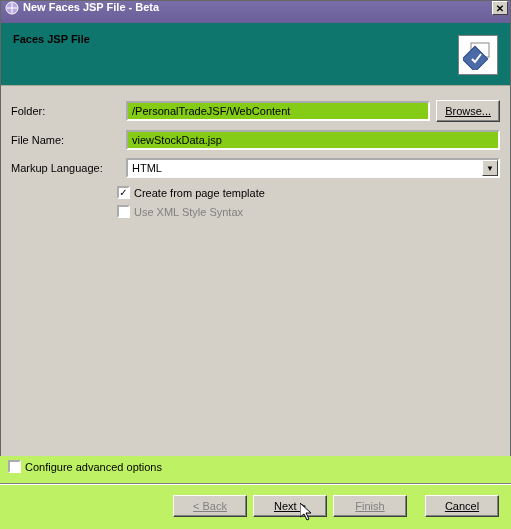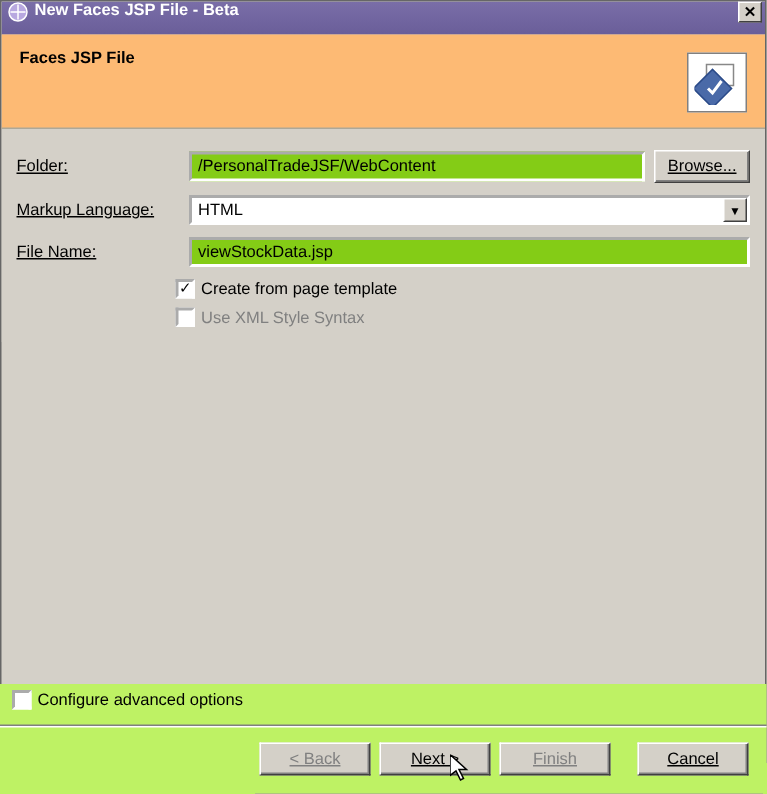--- a/index.html
+++ b/index.html
@@ -29,21 +29,21 @@
   .close-btn {
     width: 16px; height: 14px;
     background:#d4d0c8;
     border:1px solid #fff;
     border-right-color:#404040;border-bottom-color:#404040;
     display:flex;align-items:center;justify-content:center;
     font-family:Arial;font-size:10px;font-weight:bold;color:#000;
     cursor:default;
   }
   .header-area {
-    background:#fdba74;
+    background:#0f766e;
     border-bottom:1px solid #aca899;
     padding:10px 12px;
     display:flex;
     gap:10px;
   }
   .header-text { flex:1; }
   .header-title { font-weight:bold; margin-bottom:6px; color:#000; }
   .header-desc { color:#000; padding-left:8px; line-height:1.4; }
   .header-icon {
     width:40px;height:40px;
@@ -57,21 +57,20 @@
     background:#d4d0c8;
   }
   .form-row {
     display:flex;
     align-items:center;
     margin-bottom:8px;
   }
   .label {
     width:115px;
     color:#000;
-    text-decoration:underline;
   }
   .text-input {
     flex:1;
     height:20px;
     border:2px inset #fff;
     background:#84cc16;
     padding:0 4px;
     font-family:Tahoma,sans-serif;
     font-size:11px;
   }
@@ -172,29 +171,29 @@
   </div>
 </div>
 
 <div class="form-area">
   <div class="form-row">
     <div class="label">Folder:</div>
     <input class="text-input" value="/PersonalTradeJSF/WebContent" style="">
     <button class="btn browse-btn">Browse...</button>
   </div>
   <div class="form-row">
+    <div class="label">File Name:</div>
+    <input class="text-input" value="viewStockData.jsp" style="">
+  </div>
+  <div class="form-row">
     <div class="label">Markup Language:</div>
     <div class="dropdown-wrap">
       <div class="dropdown-text">HTML</div>
       <div class="dropdown-btn">▼</div>
     </div>
-  </div>
-  <div class="form-row">
-    <div class="label">File Name:</div>
-    <input class="text-input" value="viewStockData.jsp" style="">
   </div>
   <div class="check-row">
     <div class="checkbox">✓</div>
     <span class="check-label">Create from page template</span>
   </div>
   <div class="check-row">
     <div class="checkbox disabled"></div>
     <span class="check-label disabled">Use XML Style Syntax</span>
   </div>
 </div>

